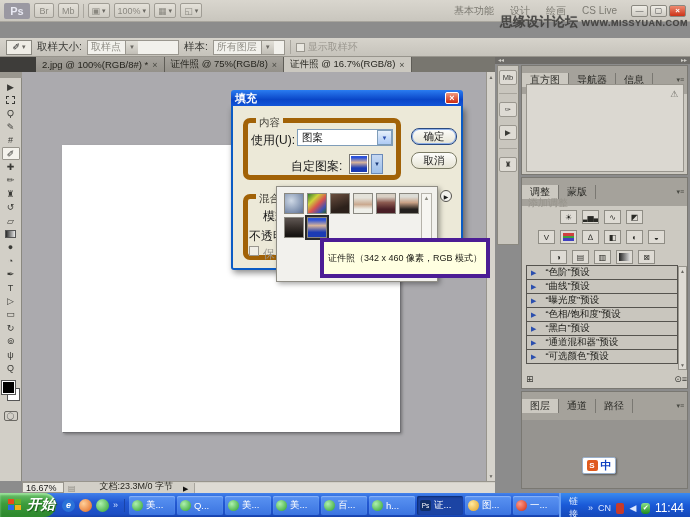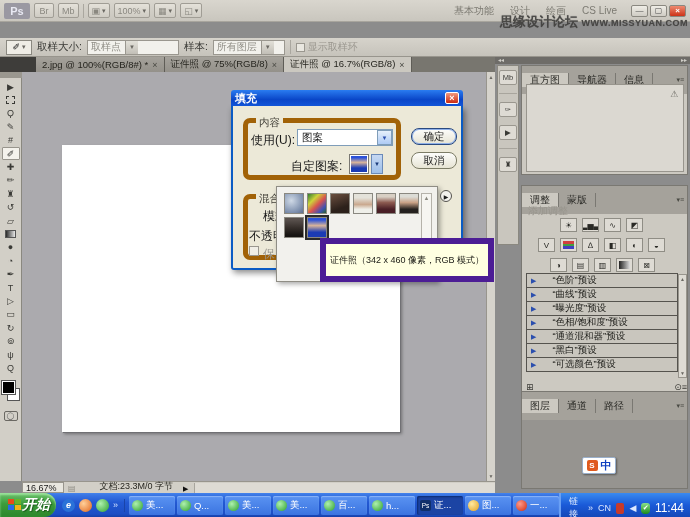--- a/index.html
+++ b/index.html
@@ -69,21 +69,21 @@
 .ptab.active{background:#ccc9c1}
 .pmenu{margin-left:auto;font-size:7px;color:#4a4a44;padding-right:3px}
 .histbox{position:absolute;left:4px;top:18px;width:158px;height:88px;background:#dbd8d1;border:1px solid #98958d}
 .warnicon{position:absolute;right:5px;top:4px;font-size:9px;color:#6a6862}
 .addadj{position:absolute;left:6px;top:18px;font-size:10px;color:#98958d}
 .adjrow{position:absolute;display:flex;gap:5px}
 .adjicon{width:17px;height:14px;background:#dedbd4;border:1px solid #8f8d85;display:flex;align-items:center;justify-content:center;font-size:8px;color:#2a2a26;overflow:hidden}
 .huestrips{width:11px;height:8px;background:linear-gradient(180deg,#d04040 33%,#40a040 33% 66%,#4040c0 66%)}
 .gmap{width:11px;height:8px;background:linear-gradient(90deg,#222,#ddd)}
 .presets{position:absolute;left:4px;top:88px;width:152px}
-.prow{height:15px;border:1px solid #55534e;margin-top:-1px;background:#c9c6be;display:flex;align-items:center;gap:16px;padding-left:4px;font-size:9.5px;color:#1c1c18;white-space:nowrap;overflow:hidden}
+.prow{height:15px;border:1px solid #55534e;margin-top:-1px;background:#c9c6be;display:flex;align-items:center;gap:9px;padding-left:4px;font-size:9.5px;color:#1c1c18;white-space:nowrap;overflow:hidden}
 .pexp{font-size:7px;color:#2b4fae}
 .pscroll{position:absolute;left:156px;top:88px;width:9px;height:104px;background:#dedbd4;border:1px solid #98958d;display:flex;flex-direction:column;justify-content:space-between;align-items:center;font-size:5px;color:#6a6862;padding:1px 0}
 .pfoot{position:absolute;left:4px;top:196px;width:161px;height:13px;display:flex;justify-content:space-between;font-size:9px;color:#3a3a36}
 
 #ime{left:582px;top:457px;width:34px;height:17px;background:#fff;border:1px solid #9ab0cc;border-radius:2px;box-shadow:1px 1px 2px rgba(0,0,0,.4);display:flex;align-items:center;justify-content:center;gap:3px;z-index:45}
 .imelogo{width:11px;height:11px;background:#e05a1e;color:#fff;font-size:8px;font-weight:bold;display:flex;align-items:center;justify-content:center;border-radius:2px}
 .imemode{color:#1040c0;font-size:11px;font-weight:bold}
 
 #filldlg{left:231px;top:106px;width:232px;height:164px;background:#ece9d8;border:2px solid #0a5bc4;border-top:none;border-radius:0 0 3px 3px;box-shadow:2px 3px 6px rgba(0,0,0,.45);z-index:10}
 #dlgtitle{position:absolute;left:-2px;top:-16px;width:232px;height:16px;background:linear-gradient(180deg,#2a7cf0,#0a46c8 60%,#1255d8);border-radius:3px 3px 0 0;display:flex;align-items:center;color:#fff;font-weight:bold;font-size:11px;padding:0 4px}
@@ -100,24 +100,24 @@
 .patwell .mini{width:100%;height:100%}
 .patarr{position:absolute;width:12px;height:20px;background:linear-gradient(#c6d8f2,#9ec0ea);border:1px solid #6a8ab8;display:flex;align-items:center;justify-content:center;font-size:6px;color:#1a3a7a}
 .chkbox{position:absolute;width:10px;height:10px;border:1px solid #9a978f;background:#f0eee6}
 
 #patpop{left:276px;top:186px;width:162px;height:96px;background:#f2f1ed;border:1px solid #8f8d85;box-shadow:2px 2px 5px rgba(0,0,0,.35);z-index:20;padding:6px 0 0 7px}
 .swgrid{display:flex;flex-wrap:wrap;width:142px;gap:3px}
 .sw{width:20px;height:21px;border:1px solid #8a8880;background:#ddd}
 .sw.sel{outline:2px solid #2a2a2a;outline-offset:0}
 #popscroll{position:absolute;right:5px;top:6px;width:11px;height:82px;background:#f6f5f1;border:1px solid #b5b2aa;display:flex;flex-direction:column;justify-content:space-between;align-items:center;font-size:6px;color:#8a8880;padding:1px 0}
 #flyout{left:440px;top:190px;width:12px;height:12px;border:1px solid #55534e;border-radius:50%;background:#f2f1ed;display:flex;align-items:center;justify-content:center;font-size:6px;color:#1a1a1a;z-index:21}
-#pattip{left:320px;top:238px;height:14px;background:#ffffe1;border:6px solid #4c1d95;font-size:9px;display:flex;align-items:center;padding:16px 4px;white-space:nowrap;z-index:30;color:#1a1a14}
+#pattip{left:320px;top:238px;height:14px;background:#ffffe1;border:4px solid #4c1d95;font-size:9px;display:flex;align-items:center;padding:16px 4px;white-space:nowrap;z-index:30;color:#1a1a14}
 
 #taskbar{left:0;top:493px;width:690px;height:24px;background:linear-gradient(180deg,#4584ec 0%,#3a76e4 8%,#2258d2 40%,#1c4ec4 88%,#1540a8 100%);z-index:50;display:flex;align-items:center}
-#startbtn{width:88px;height:24px;background:linear-gradient(180deg,#6cc26c 0%,#3c9c3c 45%,#2e8a2e 90%);border-radius:0 12px 12px 0;display:flex;align-items:center;padding-left:8px;color:#fff;font-weight:bold;font-style:italic;font-size:14px;text-shadow:1px 1px 1px #1a5a1a;box-shadow:inset 0 2px 2px #9ae09a}
+#startbtn{width:88px;height:24px;background:linear-gradient(180deg,#6cc26c 0%,#3c9c3c 45%,#2e8a2e 90%);border-radius:0 12px 12px 0;display:flex;align-items:center;gap:5px;padding-left:8px;color:#fff;font-weight:bold;font-style:italic;font-size:14px;text-shadow:1px 1px 1px #1a5a1a;box-shadow:inset 0 2px 2px #9ae09a}
 .winflag{width:14px;height:12px;display:grid;grid-template-columns:6px 6px;grid-template-rows:5px 5px;gap:1px}
 .winflag i{display:block}
 .ql{display:flex;align-items:center;gap:4px;padding:0 6px;border-right:1px solid #1a44a8}
 .qlicon{width:13px;height:13px;border-radius:50%;display:flex;align-items:center;justify-content:center;font-size:9px;color:#fff;font-weight:bold}
 .qlmore{color:#cfe0ff;font-size:9px}
 .tbtns{display:flex;gap:2px;padding-left:4px;flex:1}
 .tbtn{width:46px;height:19px;border-radius:2px;background:linear-gradient(#5a93f2,#3b74e0);box-shadow:inset 0 1px 1px #8ab4f8;display:flex;align-items:center;gap:3px;padding:0 3px;color:#fff;font-size:9.5px;white-space:nowrap;overflow:hidden}
 .tbtn.active{background:#1c44a4;box-shadow:inset 1px 1px 2px #0c2a70}
 .ticon{width:11px;height:11px;border-radius:50%;flex:none;display:flex;align-items:center;justify-content:center;font-size:7px;color:#fff}
 .ticon.green{background:radial-gradient(circle at 35% 35%,#aef0ae,#2ca02c)}
@@ -279,21 +279,21 @@
         <div class="ptab active">直方图</div>
         <div class="ptab">导航器</div>
         <div class="ptab">信息</div>
         <div class="pmenu">▾≡</div>
       </div>
       <div class="histbox">
         <span class="warnicon">⚠</span>
       </div>
     </div>
 
-    <div class="pgroup" style="left:26px;top:128px;width:167px;height:212px">
+    <div class="pgroup" style="left:26px;top:120px;width:167px;height:212px">
       <div class="ptabs">
         <div class="ptab active">调整</div>
         <div class="ptab">蒙版</div>
         <div class="pmenu">▾≡</div>
       </div>
       <div class="addadj">添加调整</div>
       <div class="adjrow" style="left:38px;top:32px">
         <div class="adjicon">☀</div>
         <div class="adjicon">▂▅▃</div>
         <div class="adjicon">∿</div>
@@ -330,25 +330,25 @@
         <div class="prow">
             <span class="pexp">▶</span>
             <span>“曝光度”预设</span>
           </div>
         <div class="prow">
             <span class="pexp">▶</span>
             <span>“色相/饱和度”预设</span>
           </div>
         <div class="prow">
             <span class="pexp">▶</span>
+            <span>“黑白”预设</span>
+          </div>
+        <div class="prow">
+            <span class="pexp">▶</span>
             <span>“通道混和器”预设</span>
-          </div>
-        <div class="prow">
-            <span class="pexp">▶</span>
-            <span>“黑白”预设</span>
           </div>
         <div class="prow">
             <span class="pexp">▶</span>
             <span>“可选颜色”预设</span>
           </div>
       </div>
       <div class="pscroll">
         <span>▲</span>
         <span>▼</span>
       </div>

